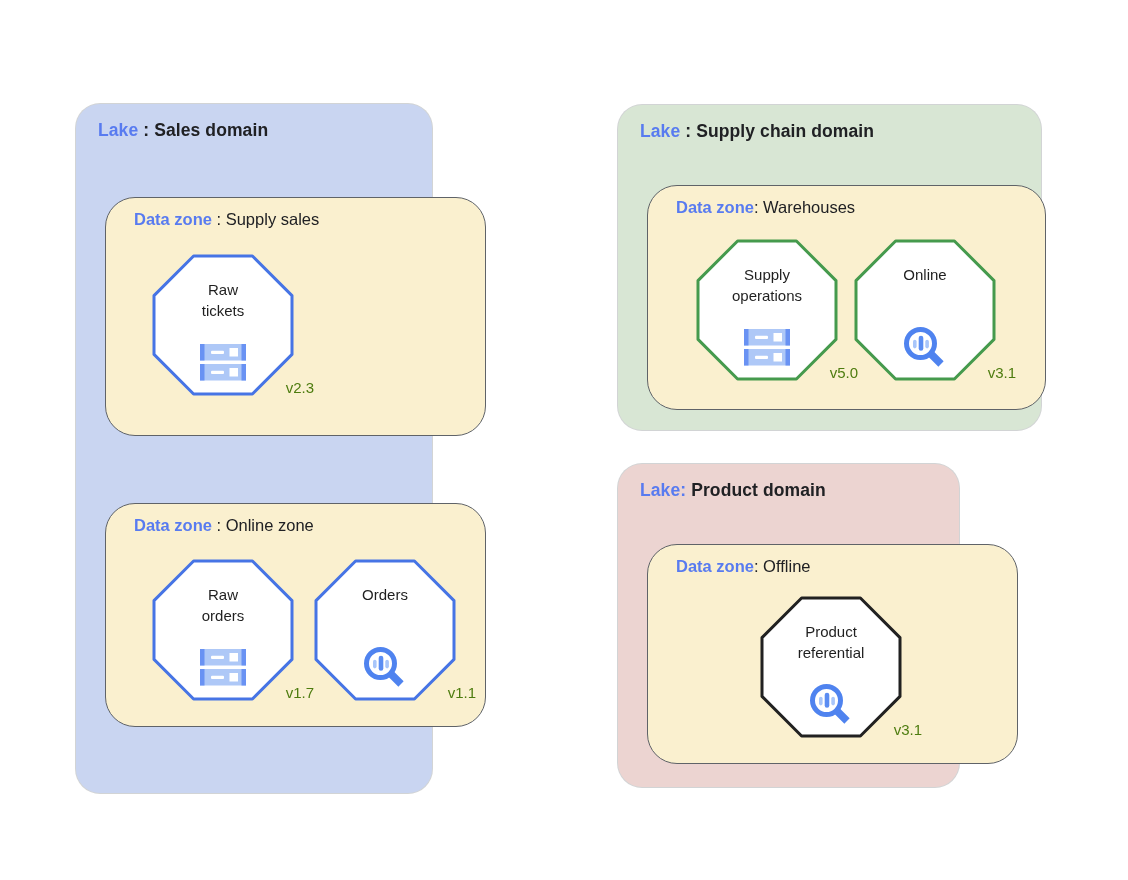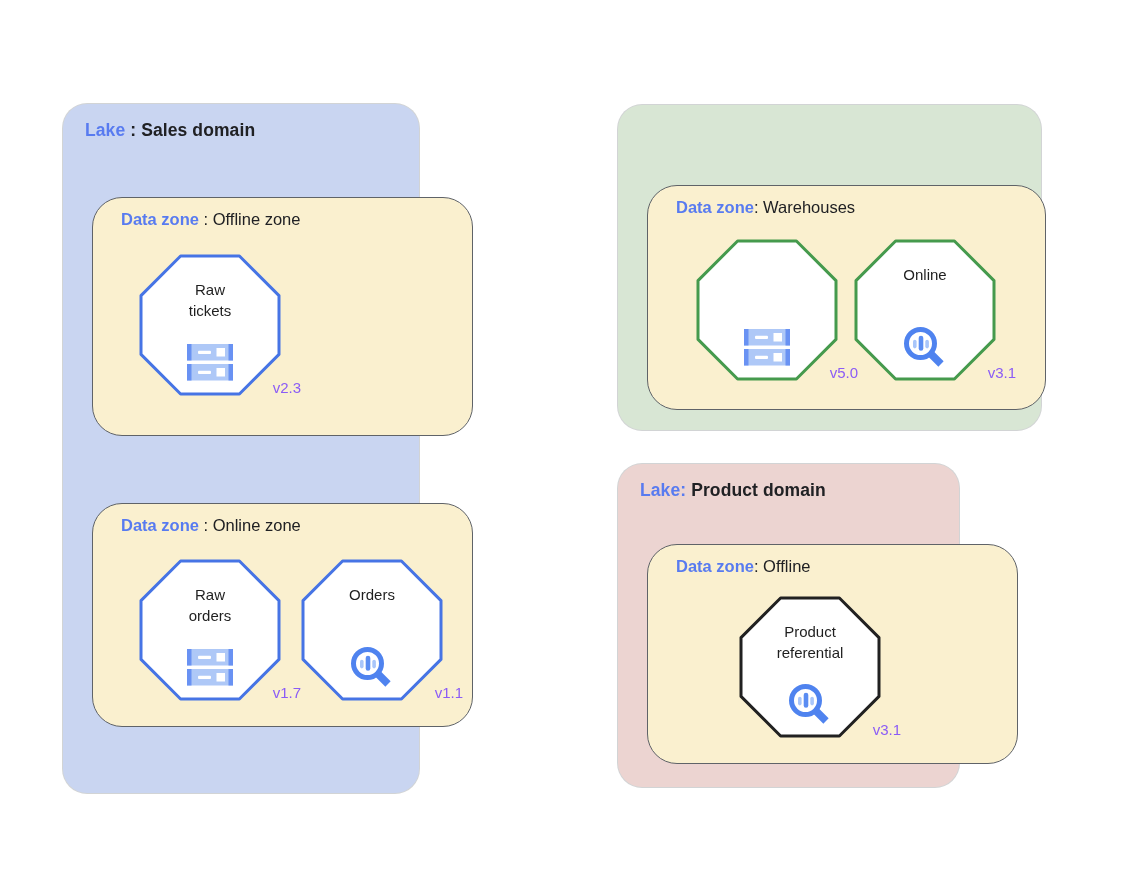--- a/index.html
+++ b/index.html
@@ -8,21 +8,21 @@
     font-family:"Liberation Sans","DejaVu Sans",sans-serif;
     -webkit-font-smoothing:antialiased;
   }
   .canvas{position:absolute;inset:0;}
 
   
   .lake{
     position:absolute;border-radius:24px;
     box-shadow:0 0 0 1px rgba(95,99,104,0.28);
   }
-  .lake-sales{left:63px;top:104px;width:356px;height:689px;background:#c9d5f1;}
+  .lake-sales{left:76px;top:104px;width:356px;height:689px;background:#c9d5f1;}
   .lake-supply{left:618px;top:105px;width:423px;height:325px;background:#d8e6d4;}
   .lake-product{left:618px;top:464px;width:341px;height:323px;background:#ecd4d1;}
 
   .lake-title{
     position:absolute;left:22px;top:16px;margin:0;
     font-size:17.5px;font-weight:700;color:#202124;letter-spacing:.1px;
   }
   .kw{color:#587bf0;}
 
   
@@ -48,21 +48,21 @@
     position:absolute;left:0;top:25px;width:100%;text-align:center;
     font-size:15px;line-height:1.4;color:#1f1f1f;white-space:pre-line;
   }
   .asset-icon{
     position:absolute;left:50%;transform:translateX(-50%);
   }
   .icon-storage{top:90px;}
   .icon-search{top:85px;}
   .asset-version{
     position:absolute;right:-20px;bottom:0;
-    font-size:15px;color:#8b5cf6;margin-top:36px;
+    font-size:15px;color:#4d7c0f;margin-top:36px;
   }
 </style>
 </head>
 <body>
 
 <svg width="0" height="0" style="position:absolute">
   <defs>
     <g id="octagon-shape">
       <polygon points="41.6,2 100.4,2 140,41.6 140,100.4 100.4,140 41.6,140 2,100.4 2,41.6" fill="#ffffff" stroke-width="3" stroke-linejoin="round"></polygon>
     </g>
@@ -91,21 +91,21 @@
     </g>
   </defs>
 </svg>
 
 <div class="canvas">
 
   <section class="lake lake-sales">
     <h2 class="lake-title"><span class="kw">Lake</span><span> : Sales domain</span></h2>
 
     <div class="zone zone-offline">
-      <h3 class="zone-title"><span class="kw">Data zone</span><span> : Offline zone</span></h3>
+      <h3 class="zone-title"><span class="kw">Data zone</span><span> : Supply sales</span></h3>
 
       <div class="asset" style="left:46px;top:56px">
         <svg class="oct" width="142" height="142">
           <use href="#octagon-shape" stroke="#4674e5"></use>
           </svg>
         <div class="asset-label">Raw
 tickets</div>
         <svg class="asset-icon icon-storage" width="46" height="37">
           <use href="#storage-server"></use>
           </svg>
@@ -136,28 +136,31 @@
         <div class="asset-label">Orders</div>
         <svg class="asset-icon icon-search" width="48" height="48">
           <use href="#search-analytics"></use>
           </svg>
         <span class="asset-version">v1.1</span>
       </div>
     </div>
   </section>
 
   <section class="lake lake-supply">
+    <h2 class="lake-title"><span class="kw">Lake</span><span> : Supply chain domain</span></h2>
 
     <div class="zone zone-warehouses">
       <h3 class="zone-title"><span class="kw">Data zone</span><span>: Warehouses</span></h3>
 
       <div class="asset" style="left:48px;top:53px">
         <svg class="oct" width="142" height="142">
           <use href="#octagon-shape" stroke="#459a4d"></use>
           </svg>
+        <div class="asset-label">Supply
+operations</div>
         <svg class="asset-icon icon-storage" width="46" height="37">
           <use href="#storage-server"></use>
           </svg>
         <span class="asset-version">v5.0</span>
       </div>
 
       <div class="asset" style="left:206px;top:53px">
         <svg class="oct" width="142" height="142">
           <use href="#octagon-shape" stroke="#459a4d"></use>
           </svg>
@@ -169,21 +172,21 @@
       </div>
     </div>
   </section>
 
   <section class="lake lake-product">
     <h2 class="lake-title"><span class="kw">Lake:</span><span> Product domain</span></h2>
 
     <div class="zone zone-products">
       <h3 class="zone-title"><span class="kw">Data zone</span><span>: Offline</span></h3>
 
-      <div class="asset" style="left:91px;top:51px">
+      <div class="asset" style="left:112px;top:51px">
         <svg class="oct" width="142" height="142">
           <use href="#octagon-shape" stroke="#212121"></use>
           </svg>
         <div class="asset-label">Product
 referential</div>
         <svg class="asset-icon icon-search" width="48" height="48">
           <use href="#search-analytics"></use>
           </svg>
         <span class="asset-version">v3.1</span>
       </div>

